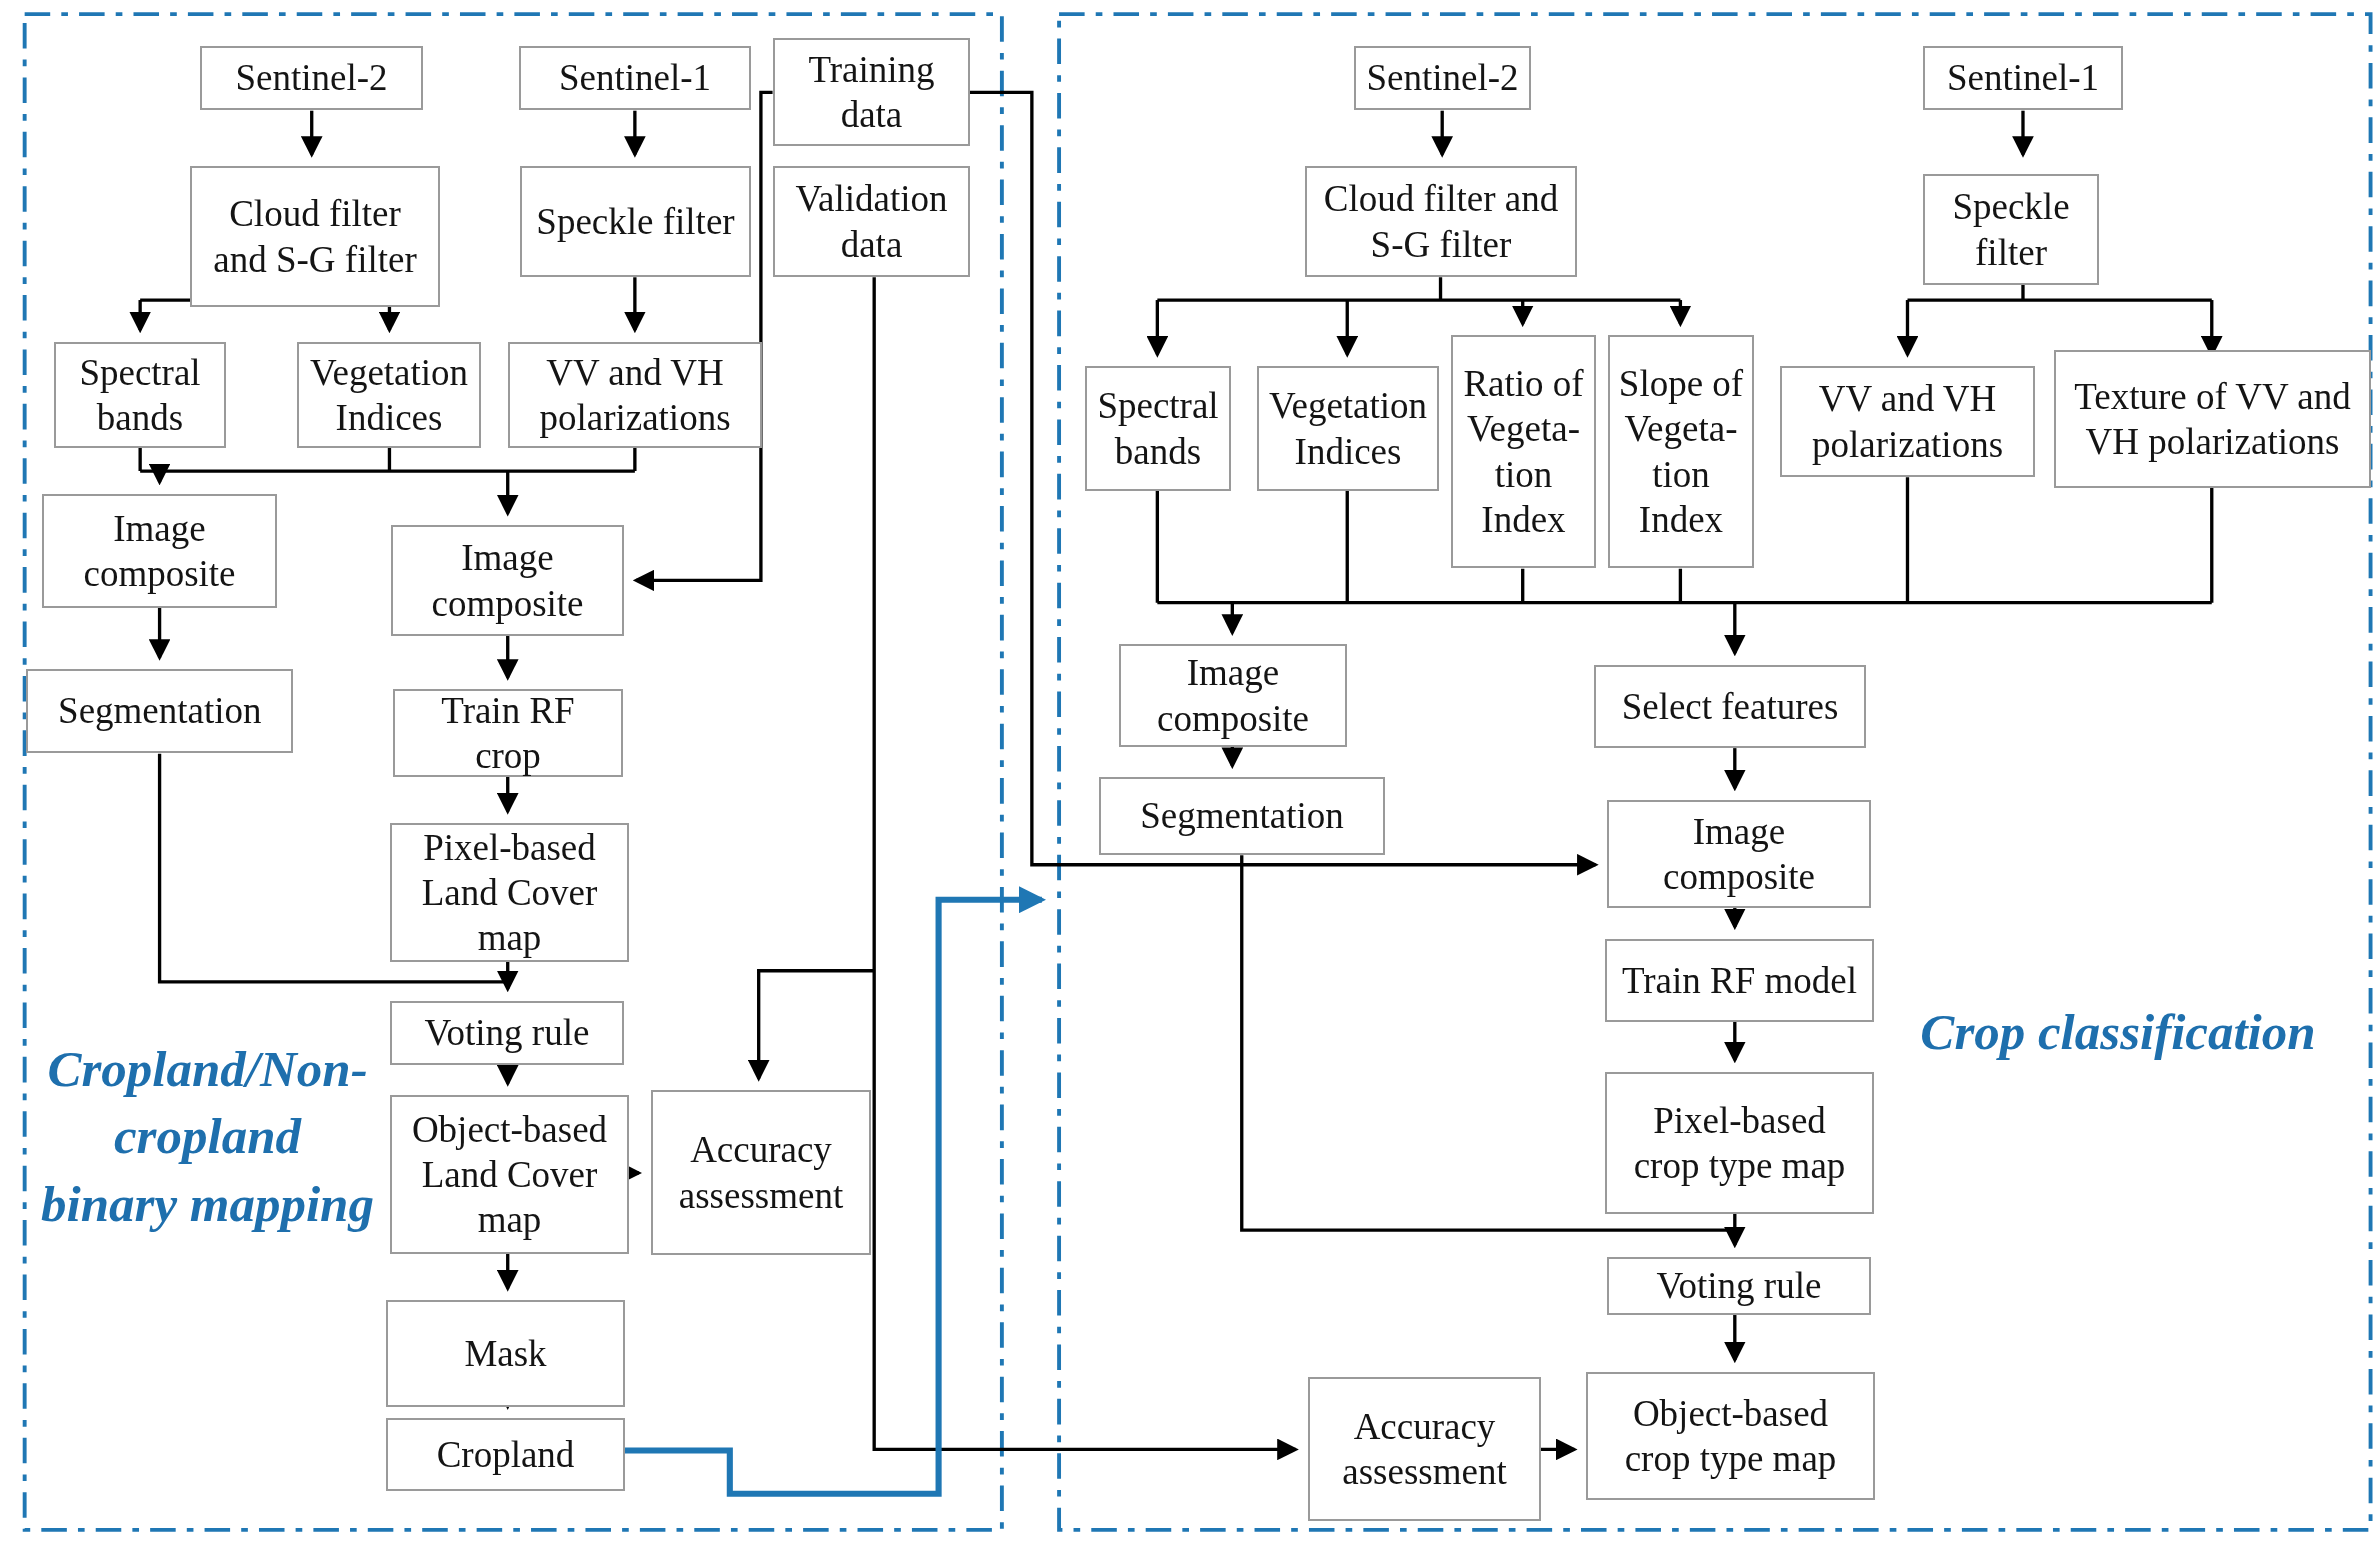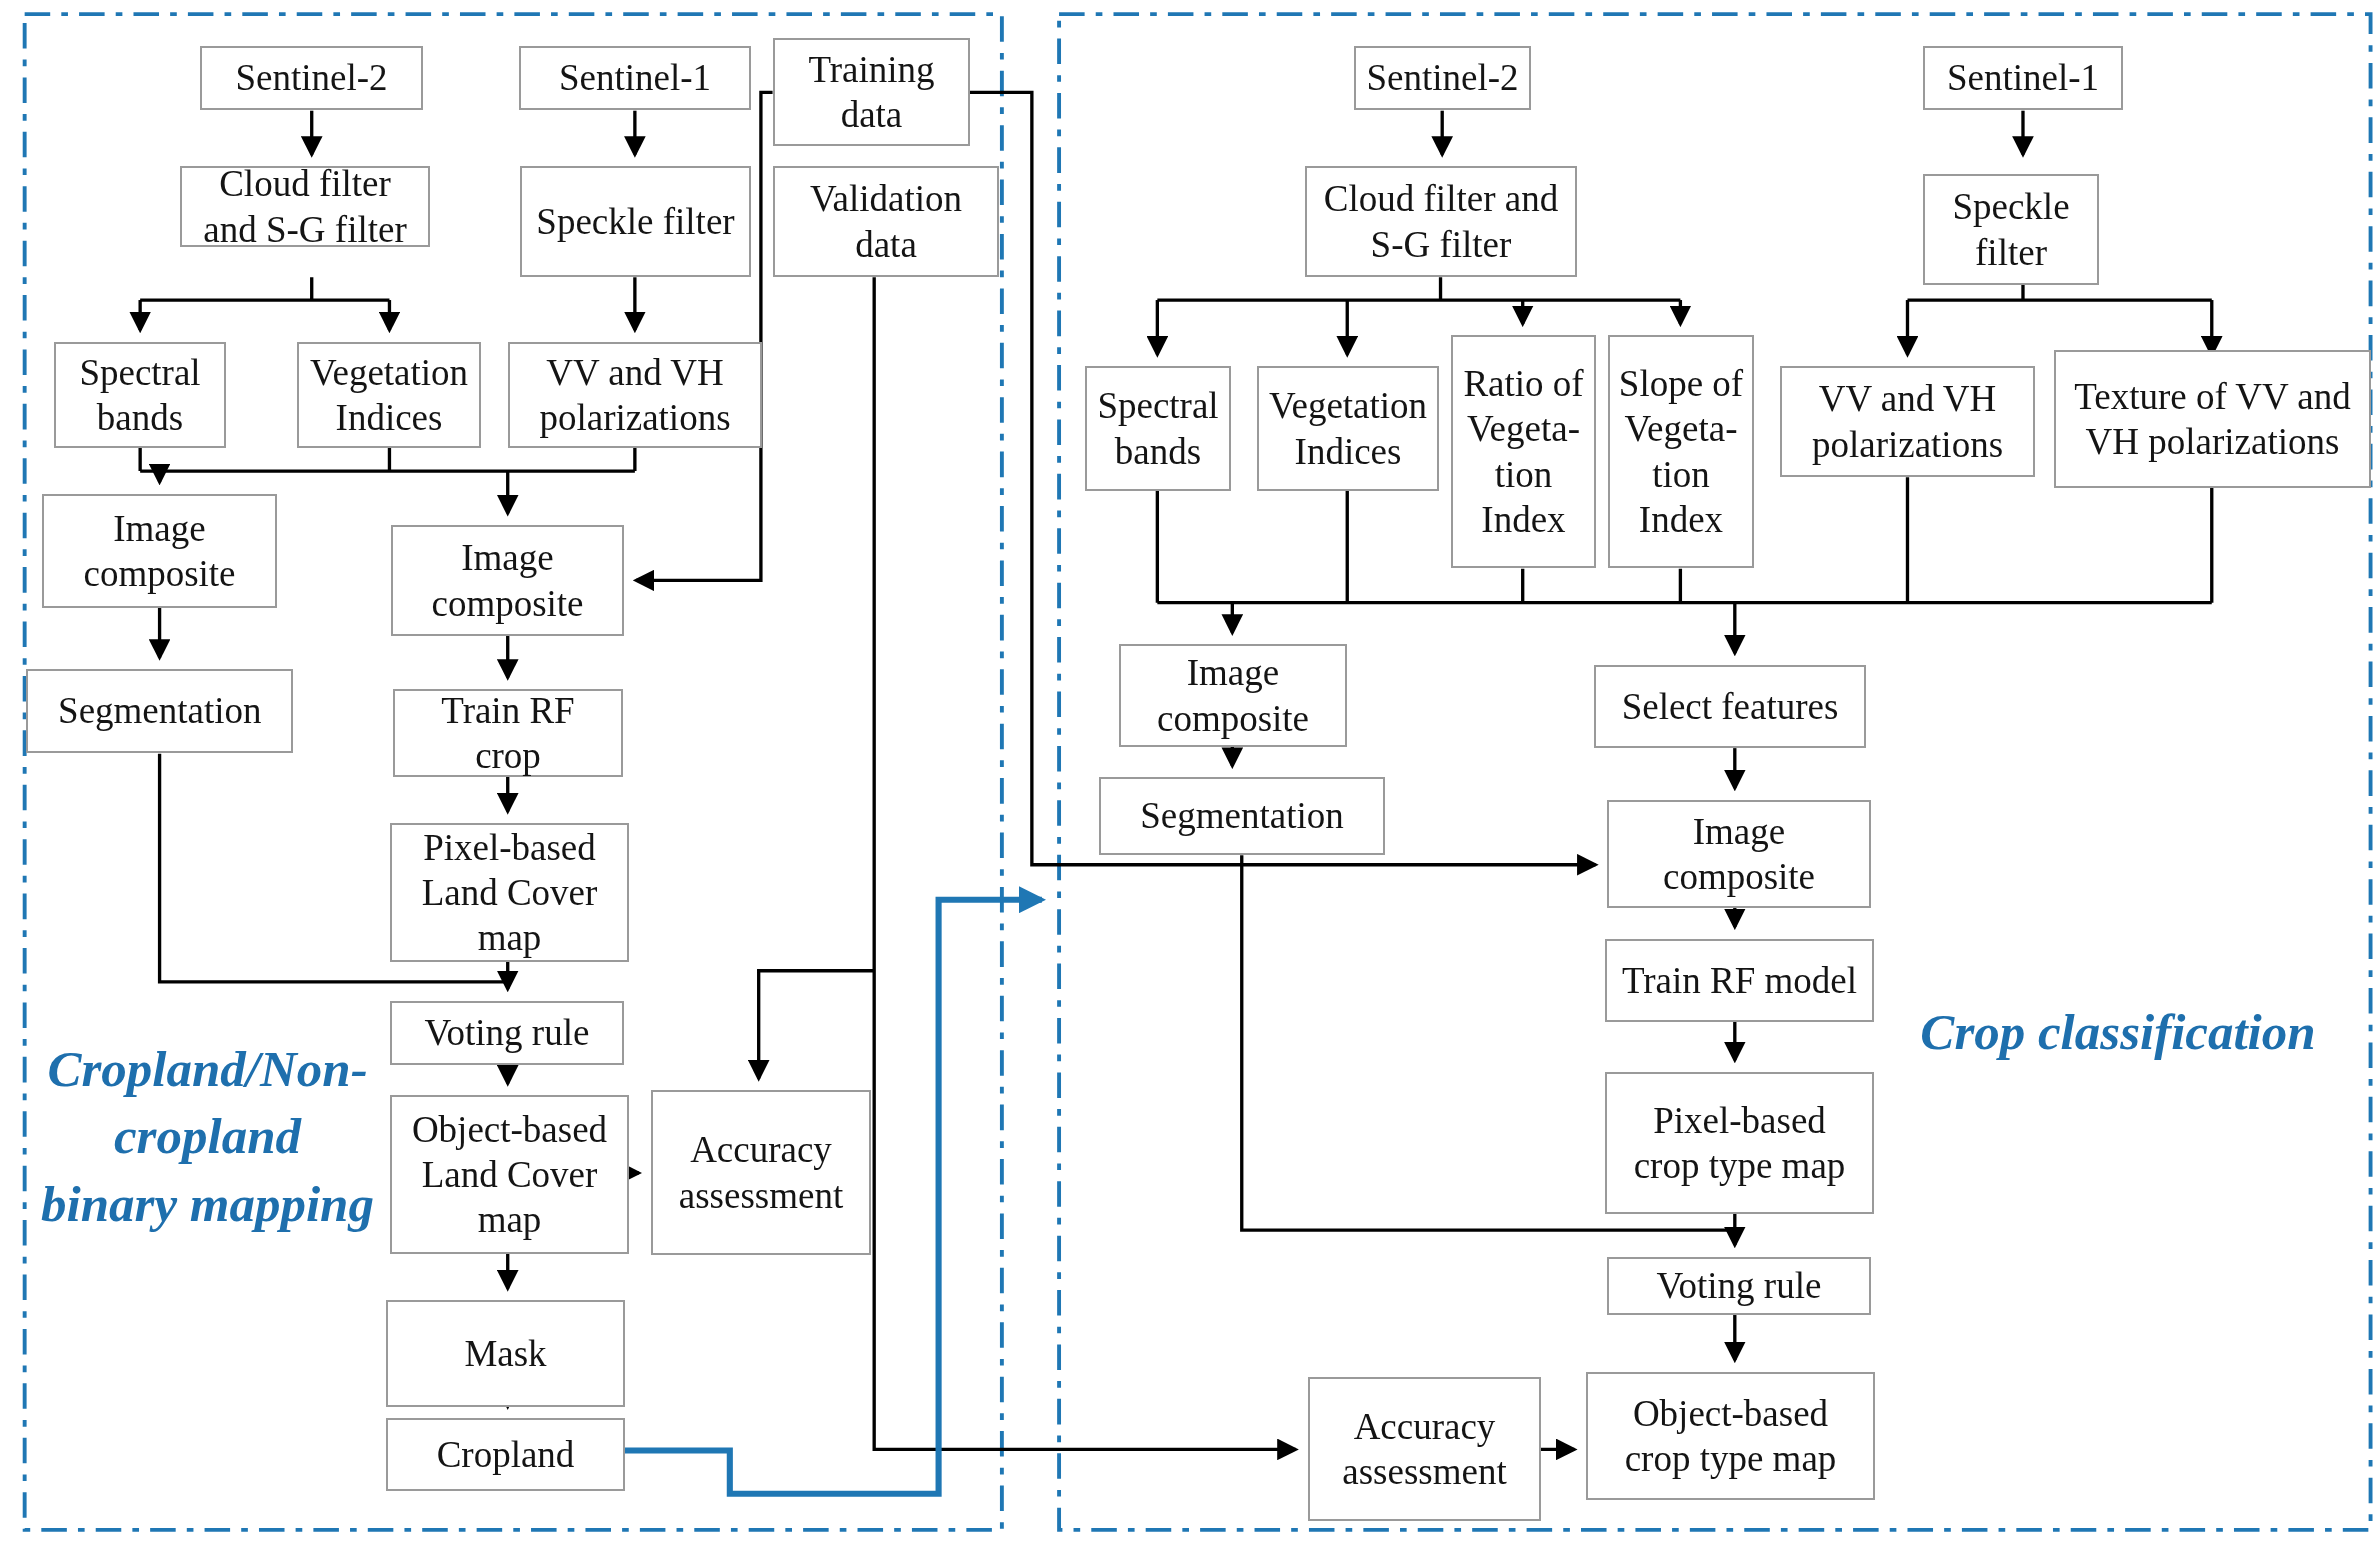--- a/index.html
+++ b/index.html
@@ -108,21 +108,21 @@
     <path class="wire" d="M3110 1635 V1669" marker-end="url(#ahb)"></path>
     <path class="wire" d="M3110 1840 V1909" marker-end="url(#ahb)"></path>
     <path class="wire" d="M3110 2185 V2242" marker-end="url(#ahb)"></path>
     <path class="wire" d="M2222 1540 V2215 H3110"></path>
     <path class="wire" d="M3110 2368 V2449" marker-end="url(#ahb)"></path>
     <path class="wire" d="M2760 2610 H2821" marker-end="url(#ahb)"></path>
   </svg>
 
   <div class="node" style="left:192px;top:46px;width:223px;height:64px">Sentinel-2</div>
   <div class="node" style="left:511px;top:46px;width:232px;height:64px">Sentinel-1</div>
-  <div class="node" style="left:172px;top:166px;width:250px;height:81px">Cloud filter
+  <div class="node" style="left:182px;top:166px;width:250px;height:141px">Cloud filter
 and S-G filter</div>
   <div class="node" style="left:512px;top:166px;width:231px;height:111px">Speckle filter</div>
   <div class="node" style="left:46px;top:342px;width:172px;height:106px">Spectral
 bands</div>
   <div class="node" style="left:289px;top:342px;width:184px;height:106px">Vegetation
 Indices</div>
   <div class="node" style="left:500px;top:342px;width:254px;height:106px">VV and VH
 polarizations</div>
   <div class="node" style="left:34px;top:494px;width:235px;height:114px">Image
 composite</div>
@@ -137,21 +137,21 @@
   <div class="node" style="left:382px;top:1001px;width:234px;height:64px">Voting rule</div>
   <div class="node" style="left:382px;top:1095px;width:239px;height:159px">Object-based
 Land Cover
 map</div>
   <div class="node" style="left:643px;top:1090px;width:220px;height:165px">Accuracy
 assessment</div>
   <div class="node" style="left:378px;top:1300px;width:239px;height:107px">Mask</div>
   <div class="node" style="left:378px;top:1418px;width:239px;height:73px">Cropland</div>
   <div class="node" style="left:765px;top:38px;width:197px;height:108px">Training
 data</div>
-  <div class="node" style="left:765px;top:166px;width:226px;height:111px">Validation
+  <div class="node" style="left:765px;top:166px;width:197px;height:111px">Validation
 data</div>
 
   <div class="node" style="left:1346px;top:46px;width:177px;height:64px">Sentinel-2</div>
   <div class="node" style="left:1915px;top:46px;width:200px;height:64px">Sentinel-1</div>
   <div class="node" style="left:1297px;top:166px;width:272px;height:111px">Cloud filter and
 S-G filter</div>
   <div class="node" style="left:1915px;top:174px;width:176px;height:111px">Speckle
 filter</div>
   <div class="node" style="left:1077px;top:366px;width:146px;height:125px">Spectral
 bands</div>

